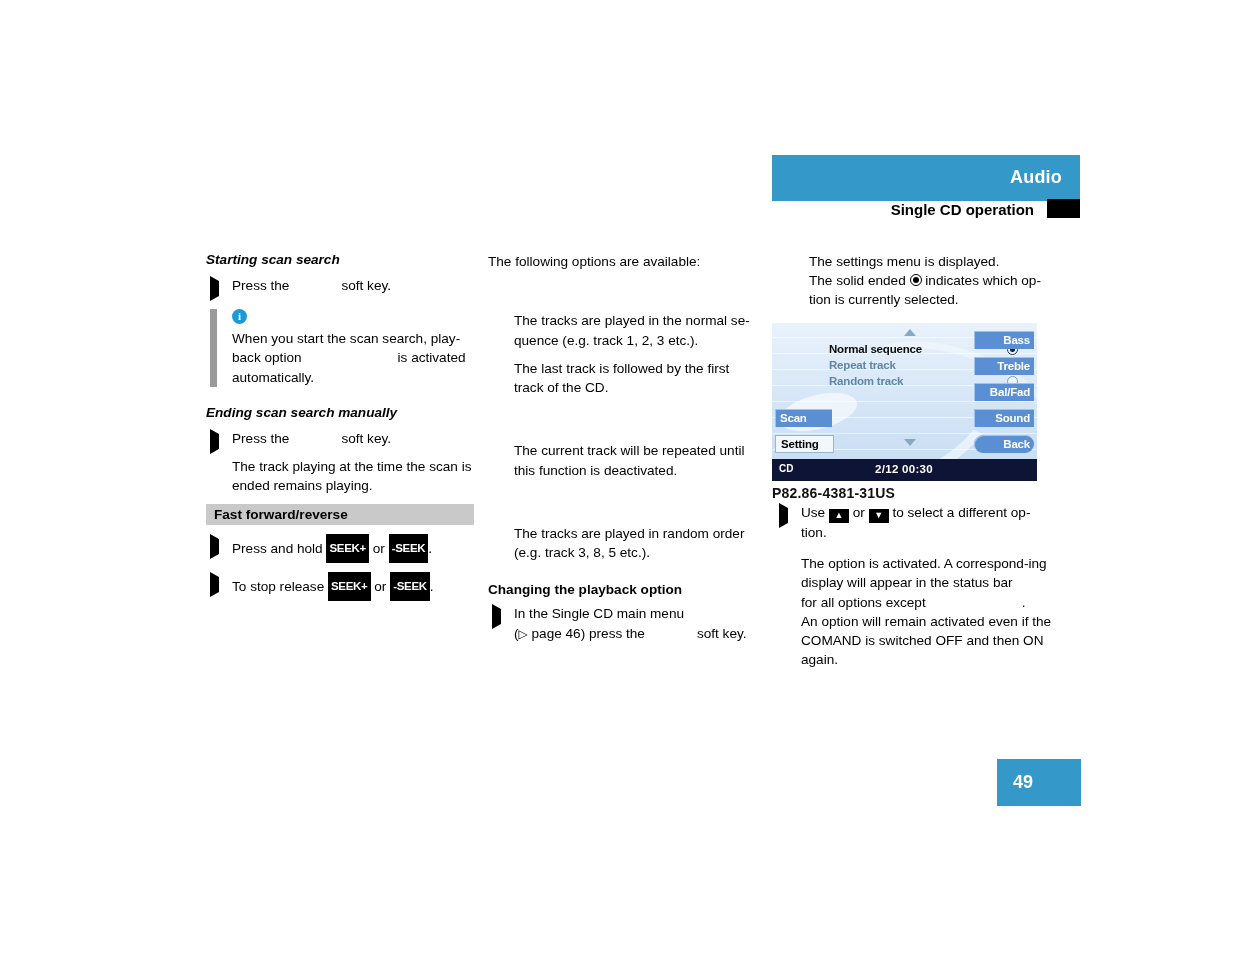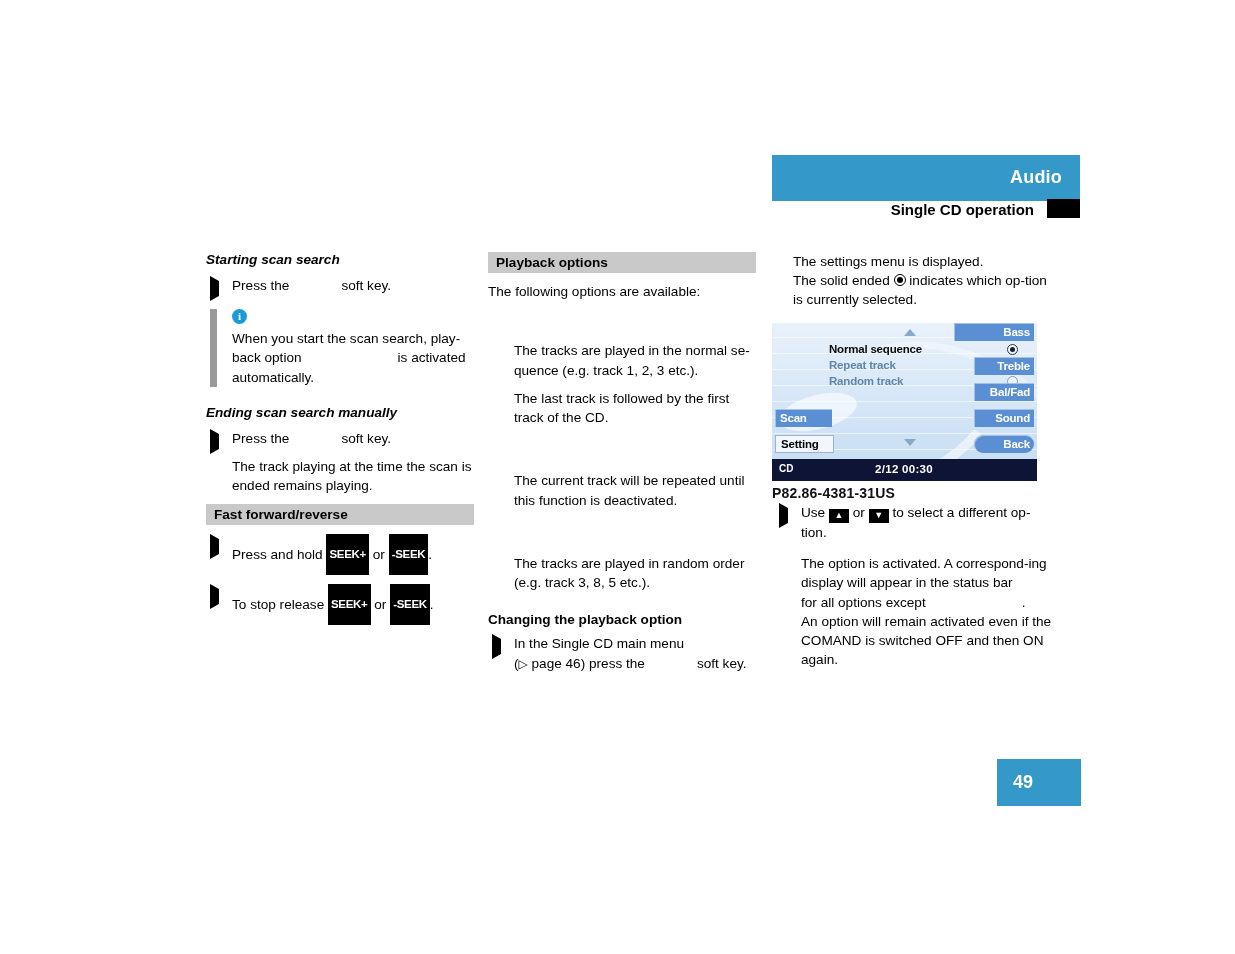--- a/index.html
+++ b/index.html
@@ -66,21 +66,21 @@
     width:15px;height:15px;border-radius:50%;background:#1b9ad6;
     color:#fff;font-size:11px;font-weight:bold;line-height:15px;text-align:center;
     font-family:"Liberation Serif", serif;margin:0 0 5px 0;
   }
   .note .nt{font-size:13.6px;line-height:19.2px;}
 
   
   .key{
     display:inline-block;background:#000;color:#fff;
     font-size:11.5px;font-weight:bold;line-height:13px;
-    padding:14px 3px;vertical-align:1px;letter-spacing:-.3px;
+    padding:8px 3px;vertical-align:1px;letter-spacing:-.3px;
     font-family:"Liberation Sans", sans-serif;
   }
   .key-arrow{
     display:inline-block;background:#000;color:#fff;width:20px;height:14px;
     line-height:13px;text-align:center;font-size:9px;vertical-align:-1px;
   }
   .key-ok{
     display:inline-block;background:#000;color:#fff;border-radius:50%;
     width:16px;height:16px;line-height:16px;text-align:center;
     font-size:9px;font-weight:bold;vertical-align:-3px;letter-spacing:-.5px;
@@ -241,21 +241,20 @@
     <span class="mk"><span class="tri"></span></span>
     <span>To stop release</span>
     <span class="key">SEEK+</span>
     <span>or</span>
     <span class="key">-SEEK</span><span>.</span>
   </div>
 </div>
 
 <div class="col col-2">
 
-  <div class="h-gray">Playback options</div>
 
   <div style="margin:0 0 12px 0;font-size:13.6px;line-height:19.2px;">The following options are available:</div>
 
   <div class="step">
     <span class="mk"><span class="dot"></span></span>
     <span class="sk-lg"></span>
   </div>
   <div class="cont">The tracks are played in the normal se-quence (e.g. track 1, 2, 3 etc.).</div>
   <div class="cont">The last track is followed by the first track of the CD.</div>
 
@@ -275,21 +274,21 @@
 
   <div class="step">
     <span class="mk"><span class="tri"></span></span>
     <span>In the Single CD main menu</span><br>
     <span>(</span><span class="arrw">▷</span>
     <span>page 46) press the</span><span class="sk"></span><span>soft key.</span>
   </div>
 </div>
 
 <div class="col col-3">
-  <div style="font-size:13.6px;line-height:19.2px;">
+  <div style="font-size:13.6px;line-height:19.2px;margin-left:16px;">
     <span>The settings menu is displayed.</span><br>
     <span>The solid ended</span>
     <span class="radio-inline"></span>
     <span>indicates which op-tion is currently selected.</span>
   </div>
 </div>
 
 <div class="screen">
   <div class="swoosh1"></div>
   <div class="swoosh3"></div>
@@ -320,21 +319,21 @@
     </div>
     <div class="opt uns">
       <span>Random track</span>
       <span class="rb"></span>
     </div>
   </div>
 
   <div class="sk-btn sk-left on" style="top:86px;">Scan</div>
   <div class="sk-btn sk-left hi" style="top:112px;">Setting</div>
 
-  <div class="sk-btn sk-right" style="top:0;padding-left:20px;">Bass</div>
+  <div class="sk-btn sk-right" style="top:8px;">Bass</div>
   <div class="sk-btn sk-right" style="top:34px;">Treble</div>
   <div class="sk-btn sk-right" style="top:60px;">Bal/Fad</div>
   <div class="sk-btn sk-right" style="top:86px;">Sound</div>
   <div class="sk-btn sk-right" style="top:112px;border-radius:9px;">Back</div>
 
   <div class="status">
     <span class="s-l">CD</span>
     <span class="s-c">2/12  00:30</span>
   </div>
 </div>

